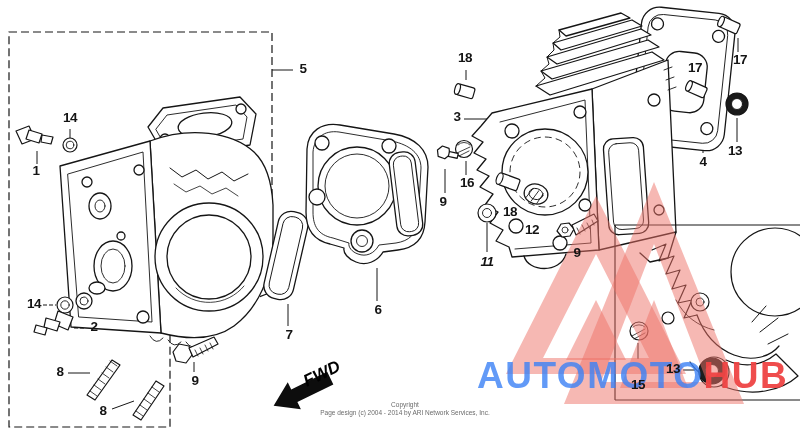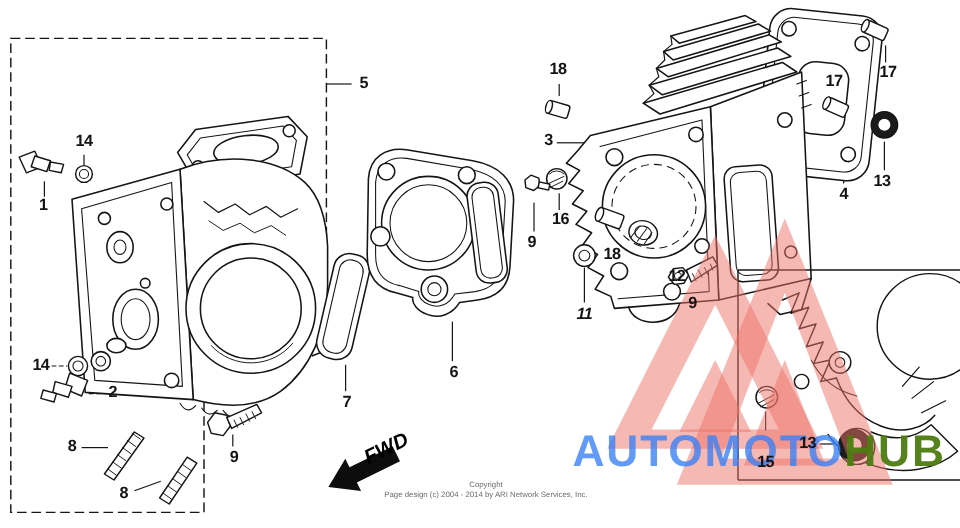--- a/index.html
+++ b/index.html
@@ -257,21 +257,21 @@
 
     <g fill="#ee7268" fill-opacity="0.5">
       <path fill-rule="evenodd" d="M596,196 L506,374 L686,374 Z M596,254 L543,358 L649,358 Z"></path>
       <path d="M596,300 L566,360 L626,360 Z"></path>
       <path fill-rule="evenodd" d="M654,182 L564,404 L744,404 Z M654,244 L601,382 L707,382 Z"></path>
       <path d="M654,300 L620,388 L688,388 Z"></path>
     </g>
   </svg>
 
   <div class="watermark-text">
-    <span class="wm-primary" style="color: #3b82f6;">AUTOMOTO</span><span class="wm-secondary" style="color: #4d7c0f;">HUB</span>
+    <span class="wm-primary" style="color: #3b82f6;">AUTOMOTO</span><span class="wm-secondary" style="color: #ef4444;">HUB</span>
   </div>
 
   <div class="fwd-label">FWD</div>
 
   <div class="copyright">
     <div>Copyright</div>
     <div>Page design (c) 2004 - 2014 by ARI Network Services, Inc.</div>
   </div>
 
   <div style="position:absolute;left:0;top:0;width:800px;height:440px;pointer-events:none;">
@@ -283,21 +283,21 @@
       <span class="callout" style="left: 49px; top: 364px; pointer-events: auto;">8</span>
       <span class="callout" style="left: 92px; top: 403px; pointer-events: auto;">8</span>
       <span class="callout" style="left: 184px; top: 373px; pointer-events: auto;">9</span>
       <span class="callout" style="left: 278px; top: 327px; pointer-events: auto;">7</span>
       <span class="callout" style="left: 367px; top: 302px; pointer-events: auto;">6</span>
       <span class="callout" style="left: 454px; top: 50px; pointer-events: auto;">18</span>
       <span class="callout" style="left: 446px; top: 109px; pointer-events: auto;">3</span>
       <span class="callout" style="left: 456px; top: 175px; pointer-events: auto;">16</span>
       <span class="callout" style="left: 432px; top: 194px; pointer-events: auto;">9</span>
       <span class="callout" style="left: 499px; top: 204px; pointer-events: auto;">18</span>
-      <span class="callout" style="left: 521px; top: 222px; pointer-events: auto; margin-left: 32px;">12</span>
+      <span class="callout" style="left: 521px; top: 222px; pointer-events: auto;">12</span>
       <span class="callout" style="left: 476px; top: 254px; pointer-events: auto; font-style: italic;">11</span>
       <span class="callout" style="left: 566px; top: 245px; pointer-events: auto;">9</span>
       <span class="callout" style="left: 684px; top: 60px; pointer-events: auto;">17</span>
       <span class="callout" style="left: 729px; top: 52px; pointer-events: auto;">17</span>
       <span class="callout" style="left: 692px; top: 154px; pointer-events: auto;">4</span>
       <span class="callout" style="left: 724px; top: 143px; pointer-events: auto;">13</span>
       <span class="callout" style="left: 627px; top: 361px; pointer-events: auto; margin-top: 16px;">15</span>
       <span class="callout" style="left: 662px; top: 361px; pointer-events: auto;">13</span>
     </div>
 </div>

